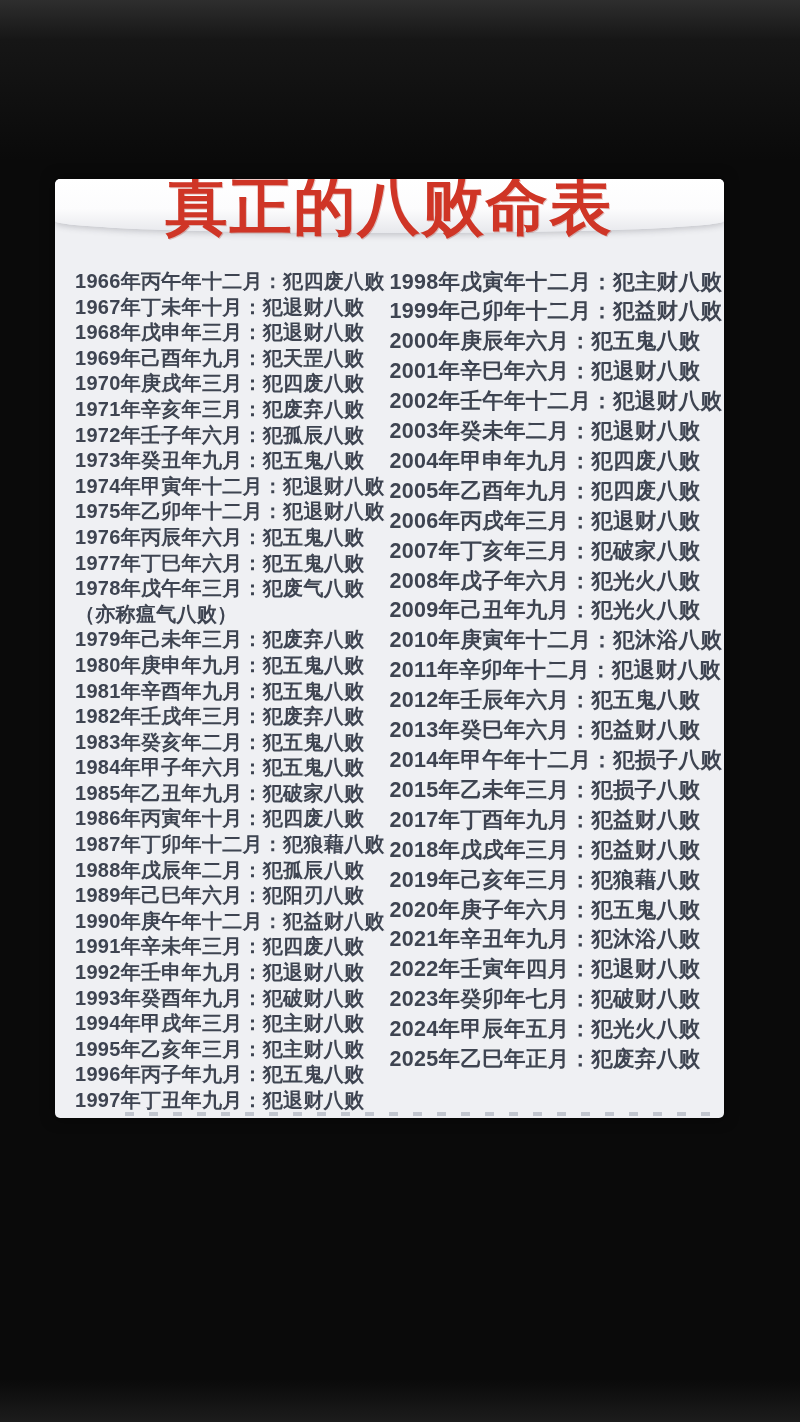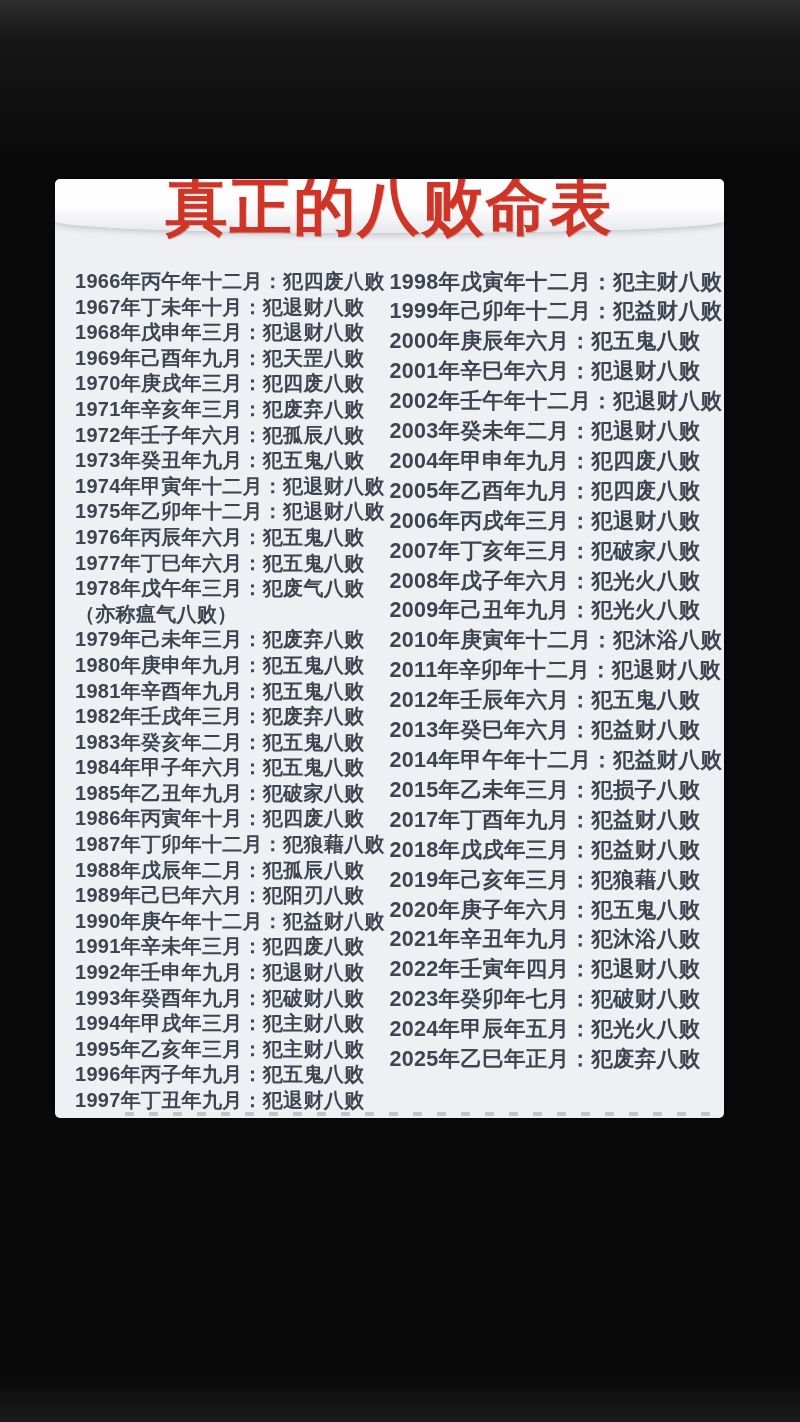--- a/index.html
+++ b/index.html
@@ -146,21 +146,21 @@
           <div class="entry">2004年甲申年九月：犯四废八败</div>
           <div class="entry">2005年乙酉年九月：犯四废八败</div>
           <div class="entry">2006年丙戌年三月：犯退财八败</div>
           <div class="entry">2007年丁亥年三月：犯破家八败</div>
           <div class="entry">2008年戊子年六月：犯光火八败</div>
           <div class="entry">2009年己丑年九月：犯光火八败</div>
           <div class="entry">2010年庚寅年十二月：犯沐浴八败</div>
           <div class="entry">2011年辛卯年十二月：犯退财八败</div>
           <div class="entry">2012年壬辰年六月：犯五鬼八败</div>
           <div class="entry">2013年癸巳年六月：犯益财八败</div>
-          <div class="entry">2014年甲午年十二月：犯益财八败</div>
+          <div class="entry">2014年甲午年十二月：犯损子八败</div>
           <div class="entry">2015年乙未年三月：犯损子八败</div>
           <div class="entry">2017年丁酉年九月：犯益财八败</div>
           <div class="entry">2018年戊戌年三月：犯益财八败</div>
           <div class="entry">2019年己亥年三月：犯狼藉八败</div>
           <div class="entry">2020年庚子年六月：犯五鬼八败</div>
           <div class="entry">2021年辛丑年九月：犯沐浴八败</div>
           <div class="entry">2022年壬寅年四月：犯退财八败</div>
           <div class="entry">2023年癸卯年七月：犯破财八败</div>
           <div class="entry">2024年甲辰年五月：犯光火八败</div>
           <div class="entry">2025年乙巳年正月：犯废弃八败</div>

